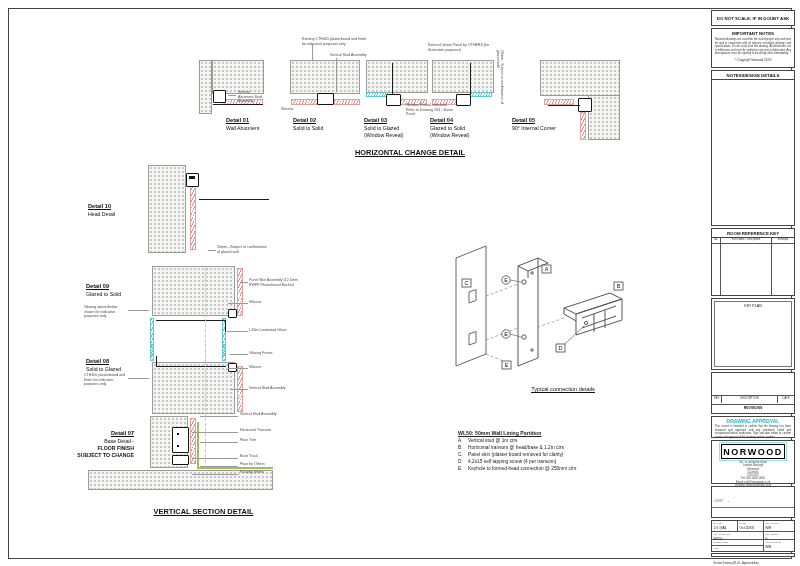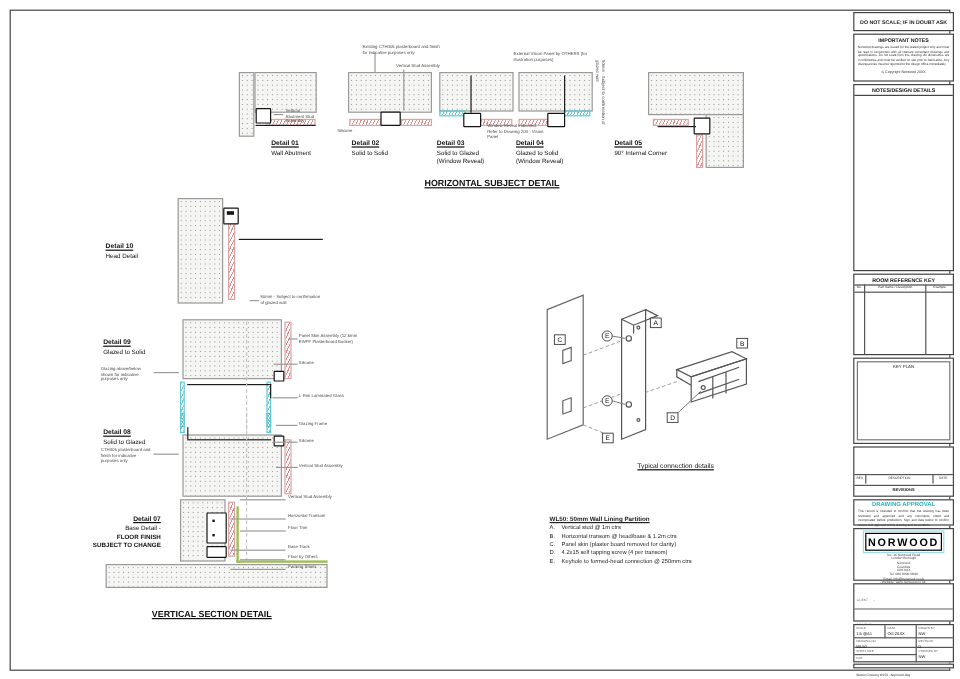--- a/index.html
+++ b/index.html
@@ -115,21 +115,21 @@
   </div>
   <div class="dlabel" style="left:430px;top:117px;width:55px">
     <span class="id">Detail 04</span>
     <span>Glazed to Solid</span><br>
     <span>(Window Reveal)</span>
   </div>
   <div class="dlabel" style="left:512px;top:117px;width:60px">
     <span class="id">Detail 05</span>
     <span>90° Internal Corner</span>
   </div>
-  <div class="cap" style="left:320px;top:148px;width:180px">HORIZONTAL SUBJECT DETAIL</div>
+  <div class="cap" style="left:320px;top:148px;width:180px">HORIZONTAL CHANGE DETAIL</div>
 
   <div class="concrete" style="left:148px;top:165px;width:38px;height:88px"></div>
   <div class="pink" style="left:190px;top:182px;width:6px;height:68px"></div>
   <div class="blk" style="left:186px;top:173px;width:13px;height:14px"></div>
   <div class="fill" style="left:189px;top:176px;width:6px;height:3px"></div>
   <div class="lhd" style="left:199px;top:199px;width:70px"></div>
   <div class="dlabel" style="left:88px;top:203px;width:52px">
     <span class="id">Detail 10</span>
     <span>Head Detail</span>
   </div>
@@ -200,21 +200,21 @@
   <div class="ann nowrap" style="left:240px;top:428px">Horizontal Transom</div>
   <div class="lh" style="left:200px;top:442px;width:38px"></div>
   <div class="ann nowrap" style="left:240px;top:438px">Floor Trim</div>
   <div class="lh" style="left:192px;top:458px;width:46px"></div>
   <div class="ann nowrap" style="left:240px;top:454px">Base Track</div>
   <div class="lh" style="left:200px;top:466px;width:38px"></div>
   <div class="ann nowrap" style="left:240px;top:462px">Floor by Others</div>
   <div class="lh" style="left:192px;top:474px;width:46px"></div>
   <div class="ann nowrap" style="left:240px;top:470px">Packing Shims</div>
 
-  <div class="cap" style="left:94px;top:507px;width:165px">VERTICAL SECTION DETAIL</div>
+  <div class="cap" style="left:121px;top:507px;width:165px">VERTICAL SECTION DETAIL</div>
 
   <svg class="abs" style="left:438px;top:236px" width="200" height="150" viewBox="0 0 200 150">
     <g stroke="#666" fill="none" stroke-width="1">
       <path d="M18,22 L48,10 L48,118 L18,130 Z"></path>
       <path d="M31,56 l7,-2.5 v11 l-7,2.5 Z"></path>
       <path d="M31,98 l7,-2.5 v11 l-7,2.5 Z"></path>
     </g>
     <g stroke="#555" fill="none" stroke-width="1">
       <path d="M80,30 L100,22 L100,122 L80,130 Z"></path>
       <path d="M80,30 L90,35 L110,27 L100,22"></path>

